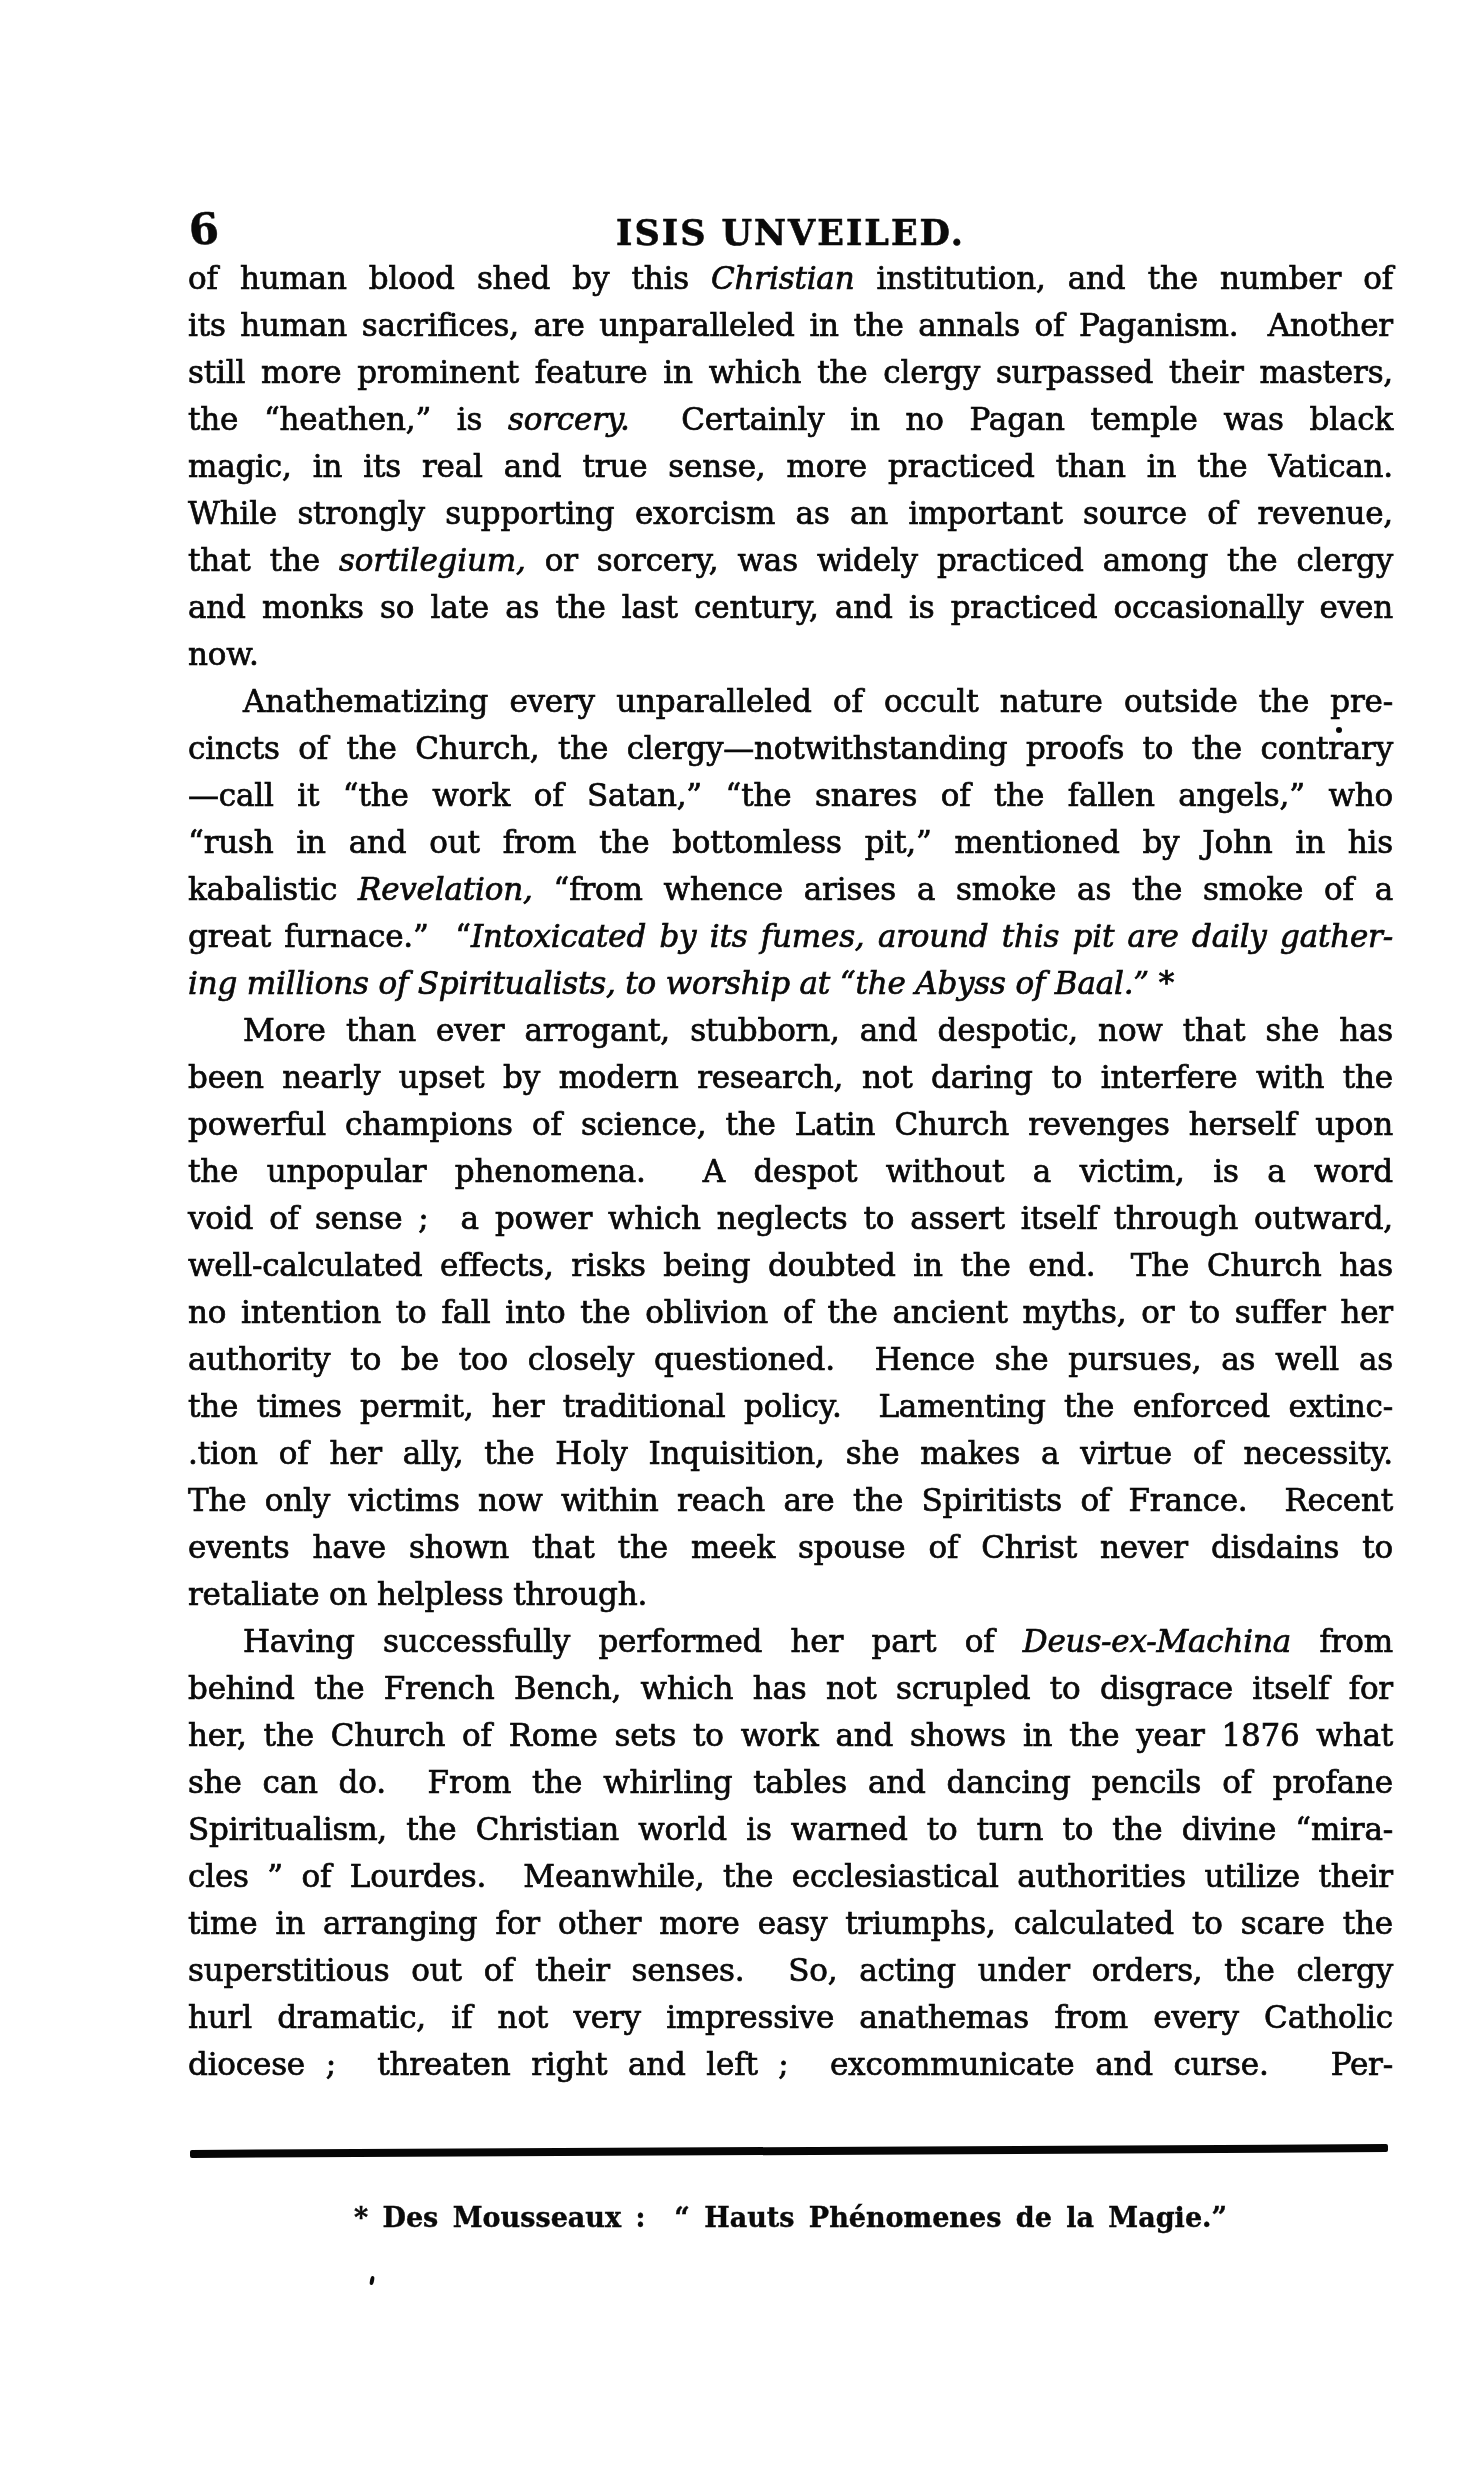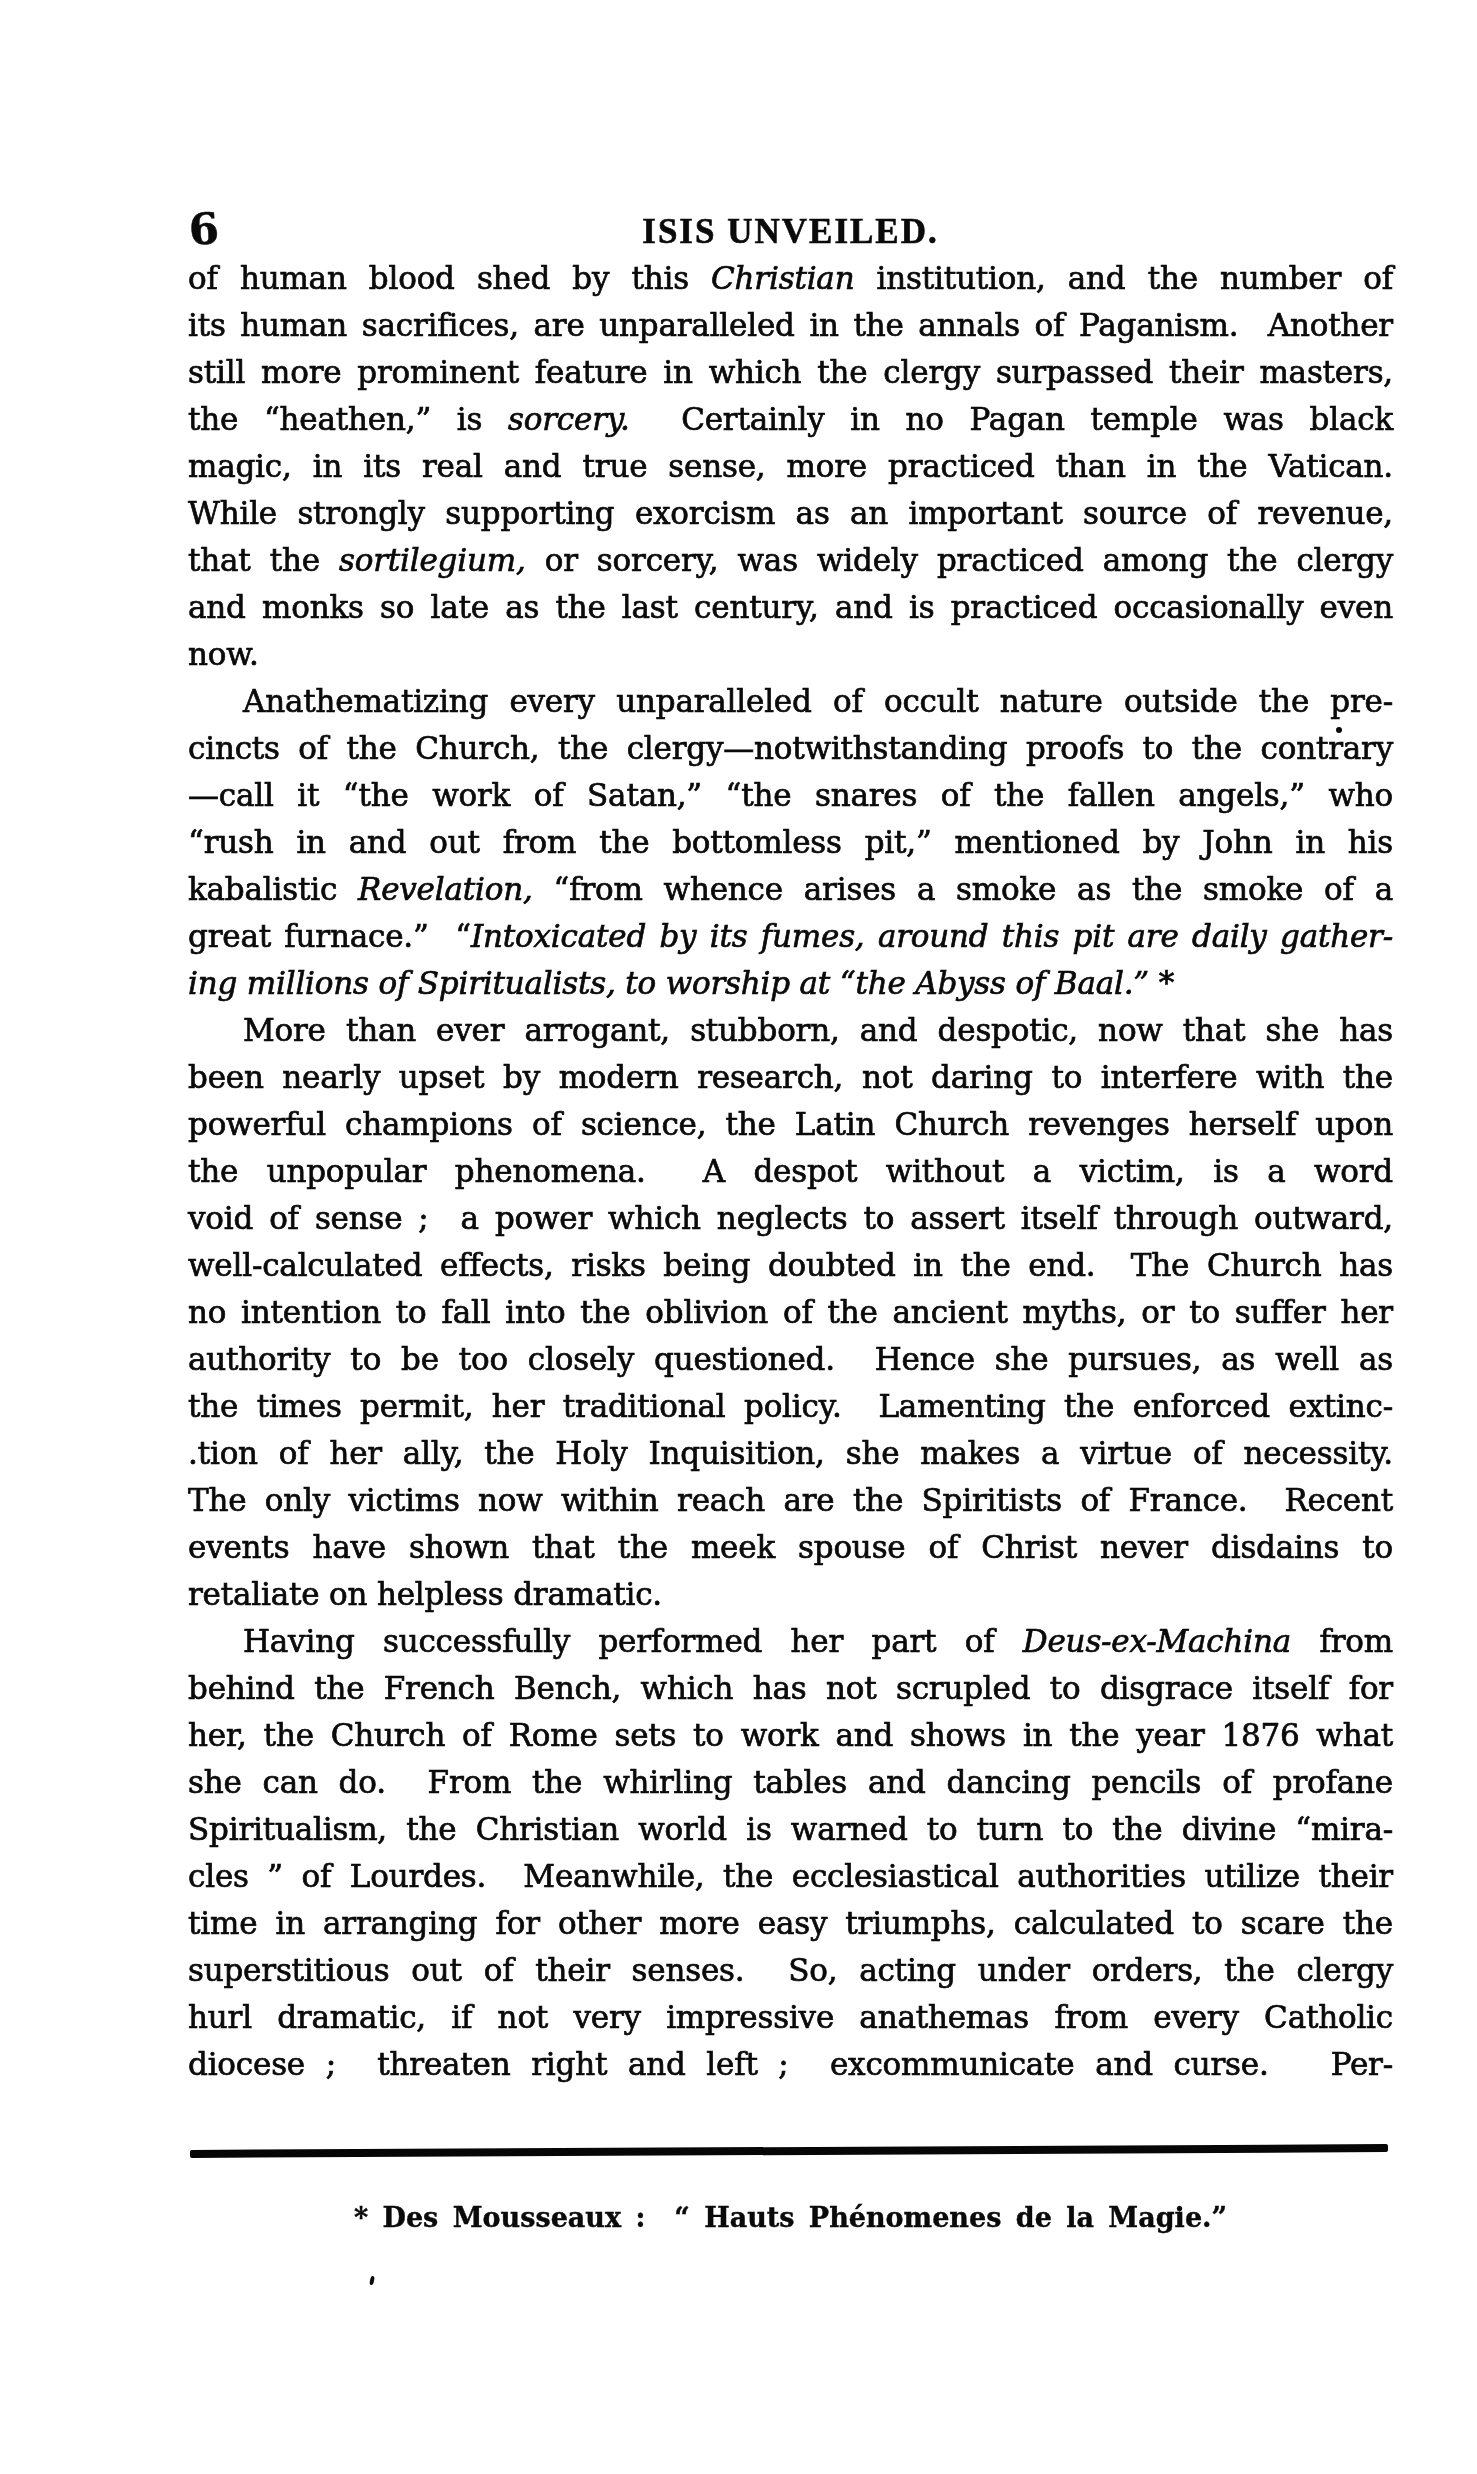--- a/index.html
+++ b/index.html
@@ -26,21 +26,20 @@
     position: absolute;
     left: 188px;
     top: 212px;
     width: 1205px;
     text-align: center;
     font-size: 35px;
     font-weight: bold;
     letter-spacing: 2px;
     -webkit-text-stroke: 0.6px var(--ink);
     white-space: nowrap;
-    font-family: Liberation Serif, serif;
   }
   .body-text {
     position: absolute;
     left: 188px;
     top: 255px;
     width: 1205px;
     font-size: 31px;
     letter-spacing: -0.2px;
     -webkit-text-stroke: 0.7px var(--ink);
   }
@@ -123,21 +122,21 @@
       <div class="line"><span>powerful champions of science, the Latin Church revenges herself upon</span></div>
       <div class="line"><span>the unpopular phenomena.&nbsp; A despot without a victim, is a word</span></div>
       <div class="line"><span>void of sense ;&nbsp; a power which neglects to assert itself through outward,</span></div>
       <div class="line"><span>well-calculated effects, risks being doubted in the end.&nbsp; The Church has</span></div>
       <div class="line"><span>no intention to fall into the oblivion of the ancient myths, or to suffer her</span></div>
       <div class="line"><span>authority to be too closely questioned.&nbsp; Hence she pursues, as well as</span></div>
       <div class="line"><span>the times permit, her traditional policy.&nbsp; Lamenting the enforced extinc-</span></div>
       <div class="line"><span>.tion of her ally, the Holy Inquisition, she makes a virtue of necessity.</span></div>
       <div class="line"><span>The only victims now within reach are the Spiritists of France.&nbsp; Recent</span></div>
       <div class="line"><span>events have shown that the meek spouse of Christ never disdains to</span></div>
-      <div class="line last"><span>retaliate on helpless dramatic.</span></div>
+      <div class="line last"><span>retaliate on helpless through.</span></div>
       <div class="line indent"><span>Having successfully performed her part of </span><span class="it">Deus-ex-Machina</span><span> from</span></div>
       <div class="line"><span>behind the French Bench, which has not scrupled to disgrace itself for</span></div>
       <div class="line"><span>her, the Church of Rome sets to work and shows in the year 1876 what</span></div>
       <div class="line"><span>she can do.&nbsp; From the whirling tables and dancing pencils of profane</span></div>
       <div class="line"><span>Spiritualism, the Christian world is warned to turn to the divine “mira-</span></div>
       <div class="line"><span>cles ” of Lourdes.&nbsp; Meanwhile, the ecclesiastical authorities utilize their</span></div>
       <div class="line"><span>time in arranging for other more easy triumphs, calculated to scare the</span></div>
       <div class="line"><span>superstitious out of their senses.&nbsp; So, acting under orders, the clergy</span></div>
       <div class="line"><span>hurl dramatic, if not very impressive anathemas from every Catholic</span></div>
       <div class="line"><span>diocese ;&nbsp; threaten right and left ;&nbsp; excommunicate and curse.&nbsp;&nbsp; Per-</span></div>

